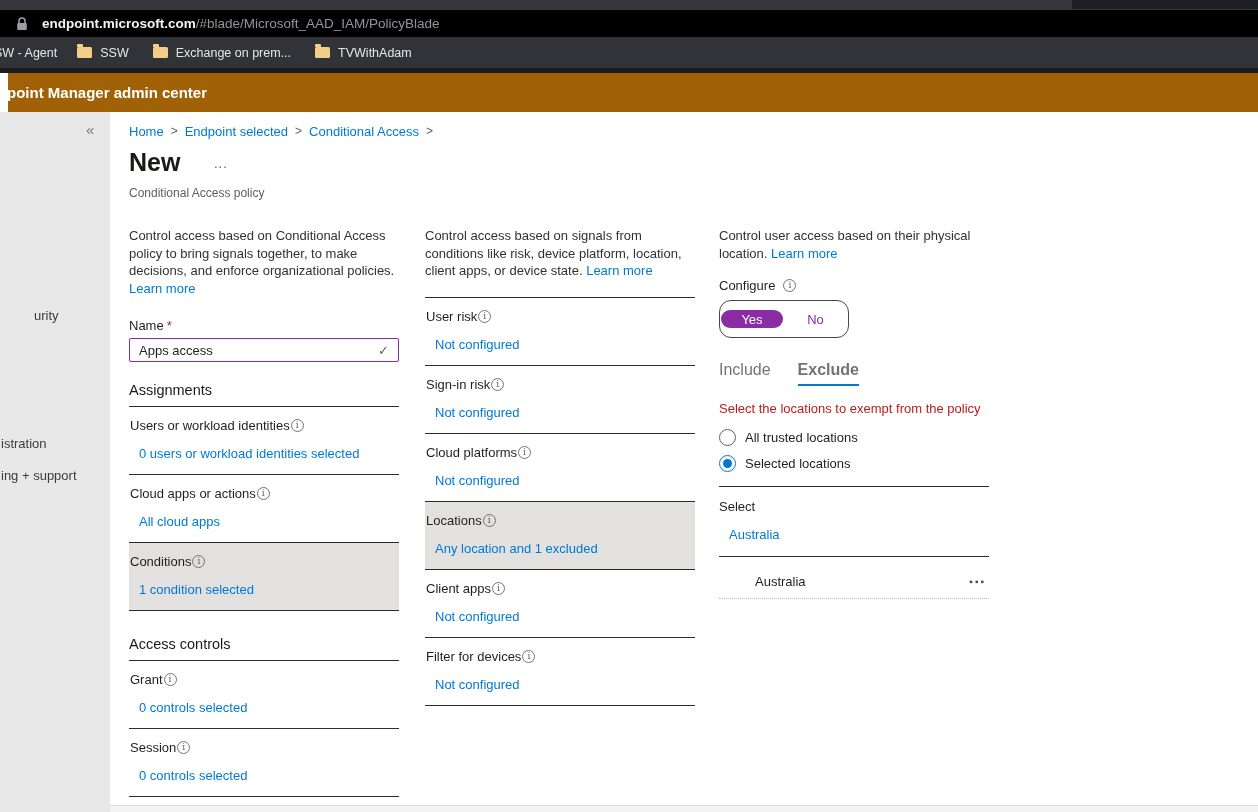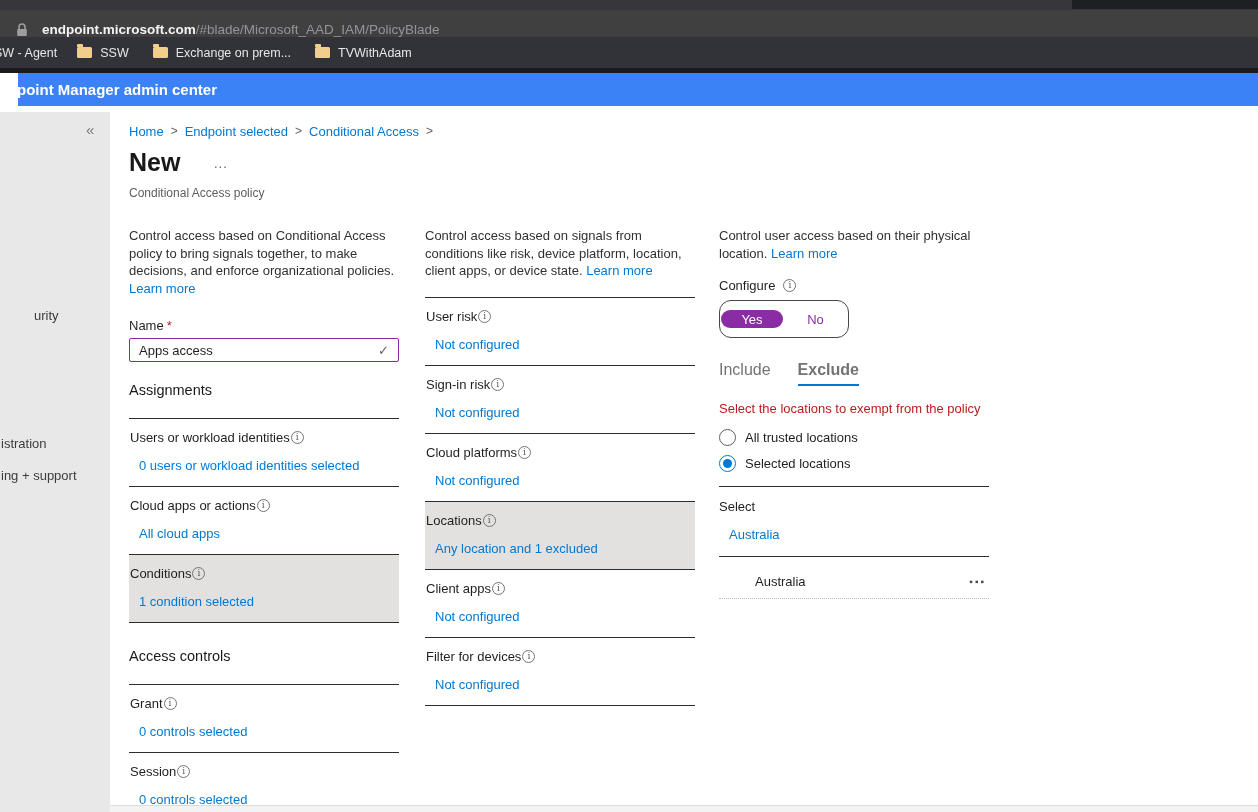--- a/index.html
+++ b/index.html
@@ -2,34 +2,34 @@
 <html><head>
 <meta charset="utf-8">
 <style>
   * { box-sizing: border-box; }
   body { margin:0; font-family:"Liberation Sans", sans-serif; background:#fff; }
   .screen { position:relative; width:1258px; height:812px; background:#fff; overflow:hidden; }
 
   
   .win-strip { position:absolute; top:0; left:0; right:0; height:10px; background:#37373b; }
   .win-strip-dark { position:absolute; top:0; right:0; width:186px; height:9px; background:#1e1f23; }
-  .url-bar { position:absolute; top:10px; left:0; right:0; height:27px; background:#404040;
-             display:flex; align-items:flex-end; padding-left:16px; }
+  .url-bar { position:absolute; top:10px; left:0; right:0; height:27px; background:#000000;
+             display:flex; align-items:center; padding-left:16px; }
   .lock { margin-right:14px; display:flex; }
   .url-domain { color:#f4f3f2; font-size:13.5px; font-weight:600; }
   .url-path { color:#95939a; font-size:13.5px; }
   .bm-bar { position:absolute; top:37px; left:0; right:0; height:31px; background:#323338;
             display:flex; align-items:center; color:#e6e6e6; font-size:12.5px; }
   .bm { display:flex; align-items:center; gap:8px; margin-right:24px; cursor:pointer; }
   .bm.first { margin-left:-6px; margin-right:20px; }
   .folder { width:15px; height:11px; background:#f2cf88; border-radius:1.5px; position:relative; }
   .folder::before { content:""; position:absolute; top:-3px; left:0; width:6px; height:3px;
                     background:#f2cf88; border-radius:1px 1px 0 0; }
   .dark-sep { position:absolute; top:68px; left:0; right:0; height:5px; background:#1b1b1d; }
-  .app-header { position:absolute; top:73px; left:18px; right:0; height:33px; background:#3b82f6;
+  .app-header { position:absolute; top:73px; left:8px; right:0; height:39px; background:#a16207;
                 display:flex; align-items:center; }
   .app-header .t { color:#fff; font-size:15px; font-weight:700; margin-left:-1px; white-space:nowrap; }
 
   
   .content { position:absolute; top:112px; left:0; right:0; bottom:0; background:#fff; }
   .sidebar { position:absolute; left:0; top:0; width:110px; height:100%; background:#e9e8e8; }
   .collapse-btn { position:absolute; left:86px; top:9px; color:#7c7a78; font-size:15px; cursor:pointer; }
   .side-item { position:absolute; left:1px; font-size:13px; color:#3d3c3b; white-space:nowrap; cursor:pointer; }
   .si0 { top:196px;margin-left:33px; } .si1 { top:324px; } .si2 { top:356px; }
 
@@ -45,21 +45,21 @@
   .col1 { left:19px; } .col2 { left:315px; } .col3 { left:609px; }
   .desc { line-height:17.5px; color:#323130; }
   .link { color:#0078d4; cursor:pointer; }
 
   .field-label { margin-top:21px; color:#201f1e; }
   .req { color:#a4262c; margin-left:3px; }
   .text-input { margin-top:5px; height:24px; border:1.6px solid #8a2da5; border-radius:2px; background:#fff;
                 display:flex; align-items:center; justify-content:space-between; padding:0 9px; color:#201f1e; cursor:text; }
   .check { color:#605e5c; font-size:13px; }
 
-  .sec-header { margin-top:20px; font-size:14.5px; color:#1b1a19; padding-bottom:20px; border-bottom:1px solid #2e2d2c; }
+  .sec-header { margin-top:20px; font-size:14.5px; color:#1b1a19; padding-bottom:8px; border-bottom:1px solid #2e2d2c; }
   .sec-header.mt { margin-top:25px; }
   .item { border-bottom:1px solid #2e2d2c; padding-top:11px; }
   .item.hl { background:#e3e1df; }
   .item-label { display:flex; align-items:center; gap:1px; color:#201f1e; padding-left:1px; }
   .item-link { margin:13px 0 13px 10px; }
   .info { width:13px; height:13px; min-width:13px; border:1px solid #767472; border-radius:50%;
           color:#5f5d5b; font-size:9px; line-height:11px; text-align:center; display:inline-block;
           font-family:"DejaVu Serif", serif; cursor:pointer; }
   .hr { border-bottom:1px solid #2e2d2c; }
   .desc-hr { margin-top:17px; }

